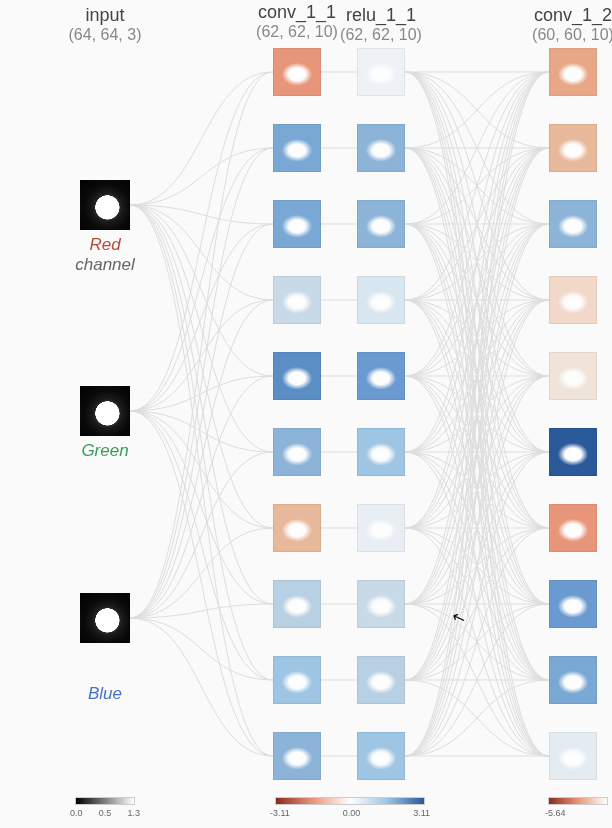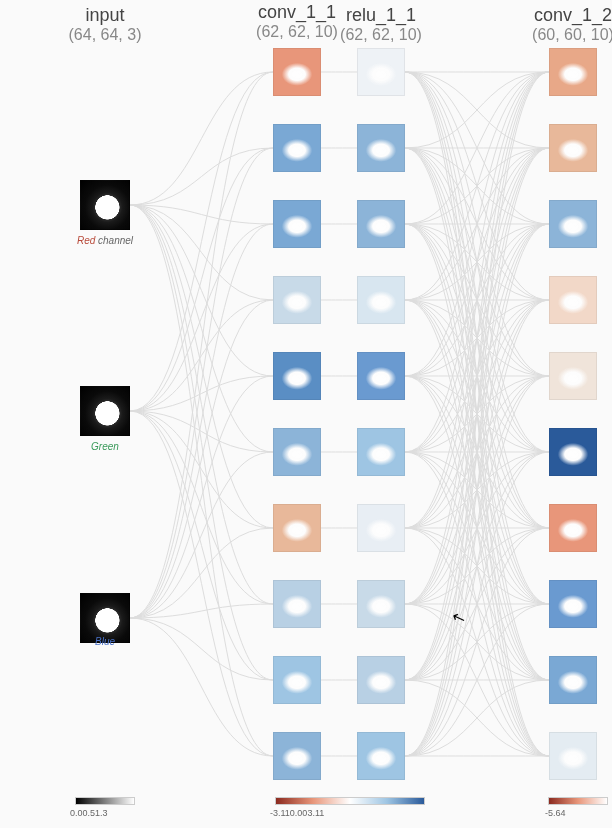--- a/index.html
+++ b/index.html
@@ -2,28 +2,28 @@
 <html><head>
 <meta charset="utf-8">
 <style>
   * { margin:0; padding:0; box-sizing:border-box; }
   body { font-family:-apple-system,Helvetica,Arial,sans-serif; background:#fafafa; width:612px; height:828px; position:relative; overflow:hidden; }
   .col-header { position:absolute; text-align:center; }
   .col-header .title { font-size:18px; color:#444; }
   .col-header .shape { font-size:16px; color:#888; }
   .tile { position:absolute; width:48px; height:48px; border:1px solid rgba(0,0,0,0.06); }
   .input-tile { width:50px; height:50px; background:radial-gradient(circle at 55% 55%, #fff 0%, #fff 32%, #2a2a2a 33%, #1a1a1a 40%, #0a0a0a 60%, #000 100%); }
-  .input-label { position:absolute; width:80px; text-align:center; font-size:10px; font-style:italic; }
+  .input-label { position:absolute; width:80px; text-align:center; font-size:17px; font-style:italic; }
   .input-label .chan { font-style:italic; }
   .red { color:#b84a3a; } .green { color:#3a9a5a;margin-top:28px; } .blue { color:#4a72c8; }
   .svglinks { position:absolute; top:0; left:0; }
   .svglinks path { stroke:#ddd; stroke-width:1; fill:none; }
   .legend { position:absolute; bottom:10px; text-align:center; }
   .legend .bar { height:8px; margin:0 auto 3px auto; border:1px solid #ccc; }
-  .legend .ticks { font-size:9px; color:#666; display:flex; }
+  .legend .ticks { font-size:9px; color:#666; display:flex; justify-content:space-between; }
   .grad-gray { background:linear-gradient(to right,#000,#fff); }
   .grad-diverge { background:linear-gradient(to right,#8b2a1f,#e8967a,#fff,#9ec5e3,#2a5a9a); }
   .grad-red { background:linear-gradient(to right,#8b2a1f,#e8967a,#fff); }
   .cursor { position:absolute; font-size:16px; color:#000; pointer-events:none; }
 </style>
 </head>
 <body>
 
 <svg class="svglinks" width="612" height="828">
     <path d="M130,205 C201.5,205 201.5,72 273,72"></path>
@@ -185,21 +185,21 @@
       <div class="title">conv_1_2</div>
       <div class="shape">(60, 60, 10)</div>
     </div>
   </div>
 <div id="tiles">
     <div class="tile input-tile" style="left: 80px; top: 180px; width: 50px; height: 50px;"></div>
     <div class="input-label" style="left: 65px; top: 235px;"><span class="chan red">Red</span><span style="color:#666"> channel</span></div>
     <div class="tile input-tile" style="left: 80px; top: 386px; width: 50px; height: 50px;"></div>
     <div class="input-label" style="left: 65px; top: 441px;"><span class="chan green">Green</span><span style="color:#666"></span></div>
     <div class="tile input-tile" style="left: 80px; top: 593px; width: 50px; height: 50px;"></div>
-    <div class="input-label" style="left: 65px; top: 636px;"><span class="chan blue">Blue</span><span style="color:#666"></span></div>
+    <div class="input-label" style="left: 65px; top: 684px;"><span class="chan blue">Blue</span><span style="color:#666"></span></div>
     <div class="tile" style="left: 273px; top: 48px; width: 48px; height: 48px;background:radial-gradient(ellipse 60% 45% at 50% 55%, rgba(255,255,255,0.85) 0%, rgba(255,255,255,0.6) 30%, #e8967a 55%, #e8967a 100%);"></div>
     <div class="tile" style="left: 273px; top: 124px; width: 48px; height: 48px;background:radial-gradient(ellipse 60% 45% at 50% 55%, rgba(255,255,255,0.85) 0%, rgba(255,255,255,0.6) 30%, #7aa8d4 55%, #7aa8d4 100%);"></div>
     <div class="tile" style="left: 273px; top: 200px; width: 48px; height: 48px;background:radial-gradient(ellipse 60% 45% at 50% 55%, rgba(255,255,255,0.85) 0%, rgba(255,255,255,0.6) 30%, #7aa8d4 55%, #7aa8d4 100%);"></div>
     <div class="tile" style="left: 273px; top: 276px; width: 48px; height: 48px;background:radial-gradient(ellipse 60% 45% at 50% 55%, rgba(255,255,255,0.85) 0%, rgba(255,255,255,0.6) 30%, #c8dae8 55%, #c8dae8 100%);"></div>
     <div class="tile" style="left: 273px; top: 352px; width: 48px; height: 48px;background:radial-gradient(ellipse 60% 45% at 50% 55%, rgba(255,255,255,0.85) 0%, rgba(255,255,255,0.6) 30%, #5a8ec4 55%, #5a8ec4 100%);"></div>
     <div class="tile" style="left: 273px; top: 428px; width: 48px; height: 48px;background:radial-gradient(ellipse 60% 45% at 50% 55%, rgba(255,255,255,0.85) 0%, rgba(255,255,255,0.6) 30%, #8cb4d8 55%, #8cb4d8 100%);"></div>
     <div class="tile" style="left: 273px; top: 504px; width: 48px; height: 48px;background:radial-gradient(ellipse 60% 45% at 50% 55%, rgba(255,255,255,0.85) 0%, rgba(255,255,255,0.6) 30%, #e8b89a 55%, #e8b89a 100%);"></div>
     <div class="tile" style="left: 273px; top: 580px; width: 48px; height: 48px;background:radial-gradient(ellipse 60% 45% at 50% 55%, rgba(255,255,255,0.85) 0%, rgba(255,255,255,0.6) 30%, #b8d0e4 55%, #b8d0e4 100%);"></div>
     <div class="tile" style="left: 273px; top: 656px; width: 48px; height: 48px;background:radial-gradient(ellipse 60% 45% at 50% 55%, rgba(255,255,255,0.85) 0%, rgba(255,255,255,0.6) 30%, #9ec5e3 55%, #9ec5e3 100%);"></div>
     <div class="tile" style="left: 273px; top: 732px; width: 48px; height: 48px;background:radial-gradient(ellipse 60% 45% at 50% 55%, rgba(255,255,255,0.85) 0%, rgba(255,255,255,0.6) 30%, #8cb4d8 55%, #8cb4d8 100%);"></div>

